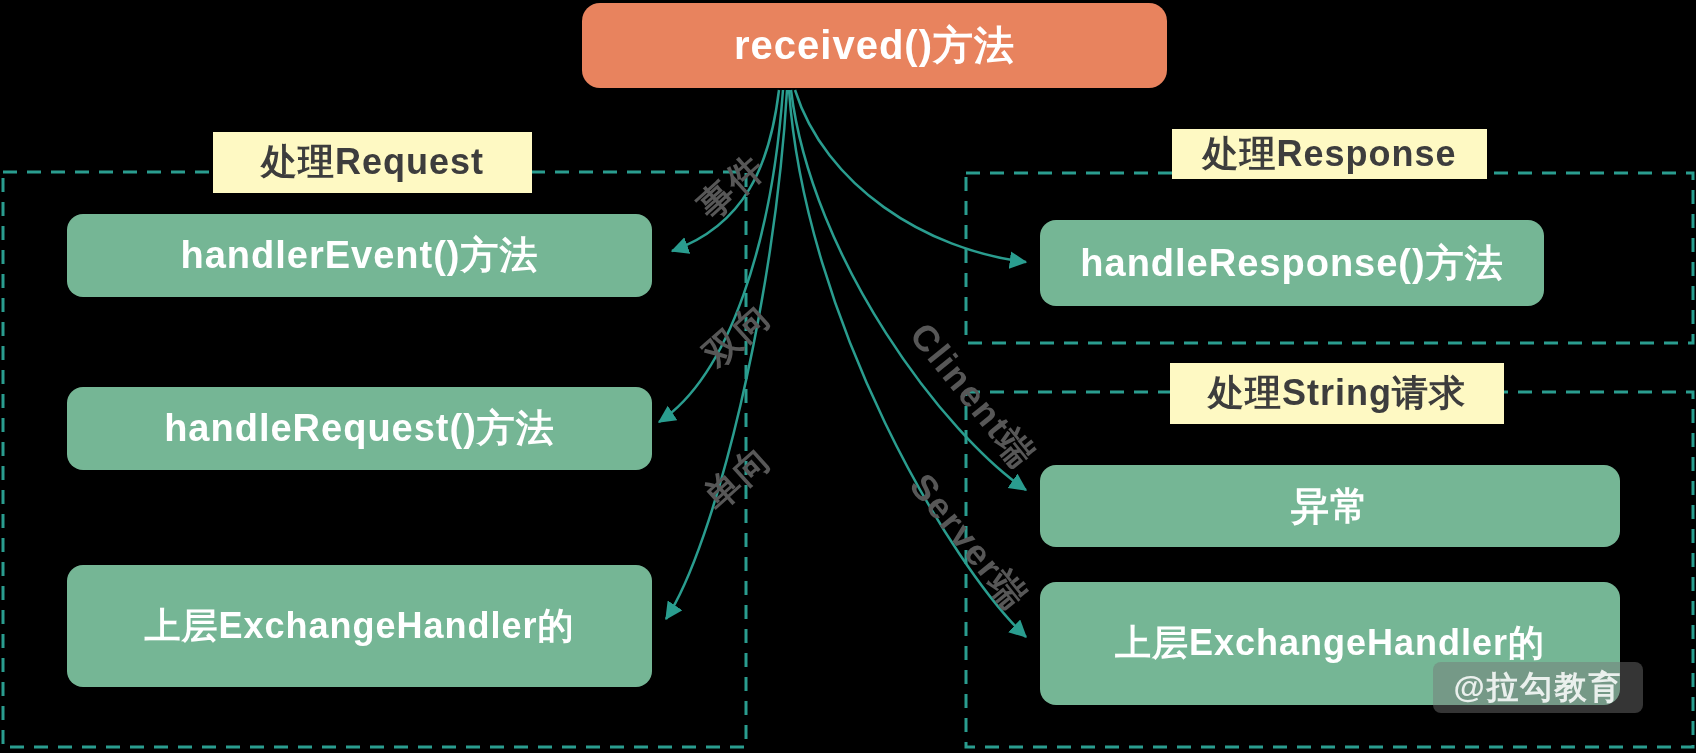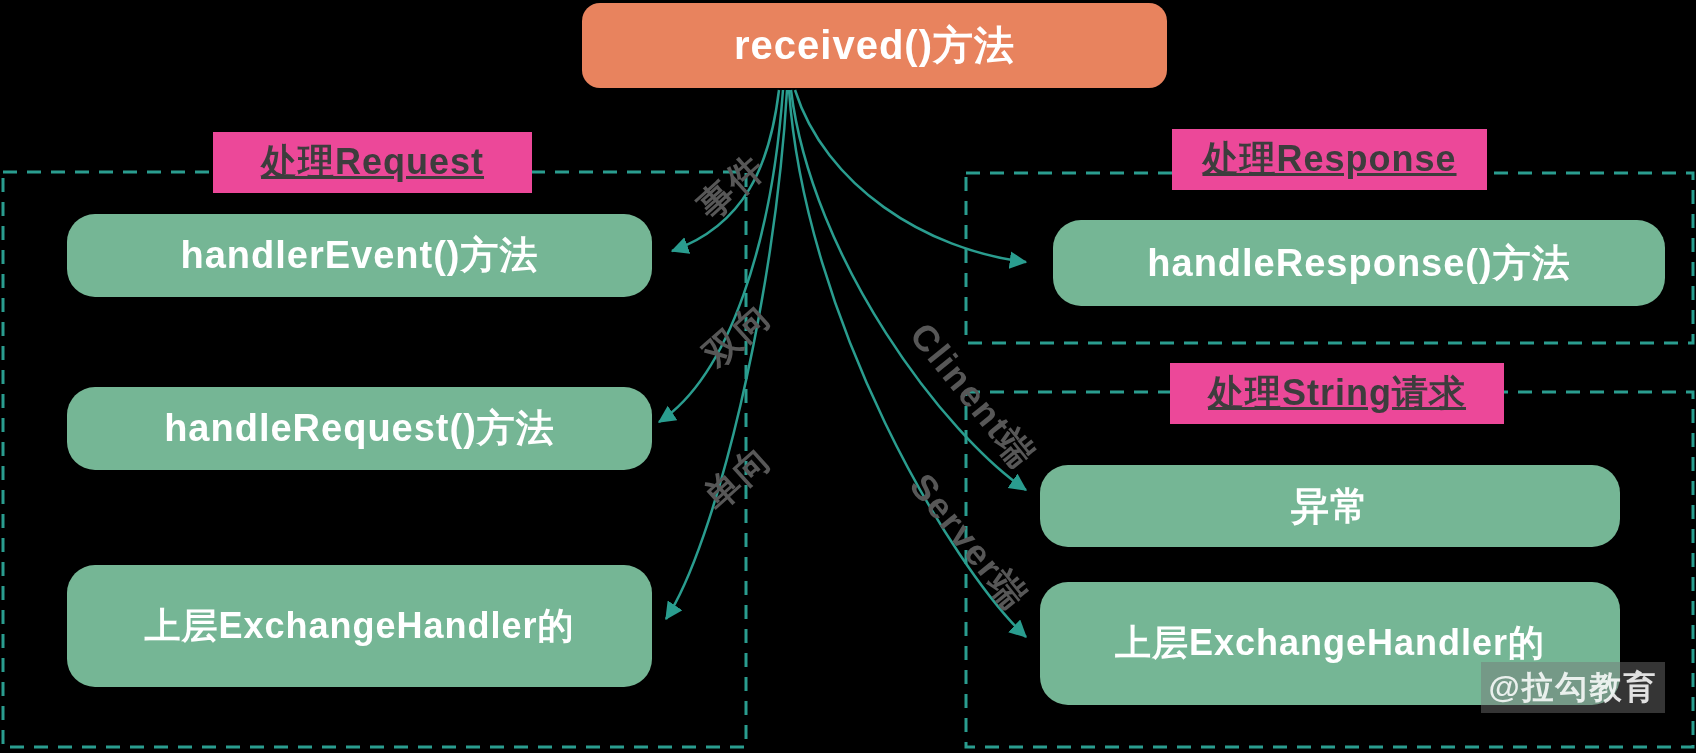--- a/index.html
+++ b/index.html
@@ -8,39 +8,39 @@
     font-family:"Liberation Sans","DejaVu Sans",sans-serif;
   }
   .stage *{box-sizing:border-box;}
   svg.layer{position:absolute;left:0;top:0;width:1696px;height:753px;}
   .root-box{
     position:absolute;left:557px;top:3px;width:585px;height:85px;
     background:#E8835E;border-radius:18px;color:#fff;font-weight:bold;font-size:40px;
     display:flex;align-items:center;justify-content:center;letter-spacing:1px;margin-left:25px;
   }
   .method-box{
-    position:absolute;background:#75B695;border-radius:28px;color:#fff;font-weight:bold;
+    position:absolute;background:#75B695;border-radius:16px;color:#fff;font-weight:bold;
     display:flex;flex-direction:column;align-items:center;justify-content:center;
     font-size:38px;text-align:center;line-height:1.18;letter-spacing:1px;
   }
   .group-label{
-    position:absolute;background:#ec4899;color:#3D3D3D;font-weight:600;font-size:36px;
-    display:flex;align-items:center;justify-content:center;letter-spacing:1px;text-decoration:underline;
+    position:absolute;background:#fef9c3;color:#3D3D3D;font-weight:600;font-size:36px;
+    display:flex;align-items:center;justify-content:center;letter-spacing:1px;
   }
   .edge-label{
     position:absolute;color:#575757;font-weight:bold;font-size:36px;white-space:nowrap;
     letter-spacing:2px;
   }
   .rot-l{transform:translate(-50%,-50%) rotate(-42deg);}
   .rot-r{transform:translate(-50%,-50%) rotate(51deg);}
   .watermark{
-    position:absolute;left:1433px;top:662px;width:184px;height:51px;border-radius:0;
+    position:absolute;left:1433px;top:662px;width:210px;height:51px;border-radius:8px;
     background:rgba(118,118,118,0.45);color:rgba(255,255,255,0.85);
     display:flex;align-items:center;justify-content:center;
-    font-size:32px;font-weight:bold;letter-spacing:2px;margin-left:48px;
+    font-size:32px;font-weight:bold;letter-spacing:2px;
   }
 </style>
 </head>
 <body>
 
 <div class="stage">
 
   <svg class="layer" viewBox="0 0 1696 753">
     <defs>
       <marker id="ah" markerWidth="8" markerHeight="8" refX="6.5" refY="3.5" orient="auto">
@@ -56,34 +56,34 @@
     <path d="M 783 90 C 772 240, 730 375, 659 422" fill="none" stroke="#2A9D8F" stroke-width="2.5" marker-end="url(#ah)"></path>
     <path d="M 787 90 C 775 300, 715 545, 666 619" fill="none" stroke="#2A9D8F" stroke-width="2.5" marker-end="url(#ah)"></path>
     <path d="M 795 90 C 825 185, 925 250, 1026 262" fill="none" stroke="#2A9D8F" stroke-width="2.5" marker-end="url(#ah)"></path>
     <path d="M 791 90 C 812 260, 945 435, 1026 490" fill="none" stroke="#2A9D8F" stroke-width="2.5" marker-end="url(#ah)"></path>
     <path d="M 789 90 C 805 320, 950 565, 1026 637" fill="none" stroke="#2A9D8F" stroke-width="2.5" marker-end="url(#ah)"></path>
   </svg>
 
   <div class="root-box">received()方法</div>
 
   <div class="group-label" style="left:213px;top:132px;width:319px;height:61px;">处理Request</div>
-  <div class="group-label" style="left:1172px;top:129px;width:315px;height:61px;">处理Response</div>
+  <div class="group-label" style="left:1172px;top:129px;width:315px;height:50px;">处理Response</div>
   <div class="group-label" style="left:1170px;top:363px;width:334px;height:61px;">处理String请求</div>
 
   <div class="method-box" style="left:67px;top:214px;width:585px;height:83px;">
     <span>handlerEvent()方法</span>
   </div>
   <div class="method-box" style="left:67px;top:387px;width:585px;height:83px;">
     <span>handleRequest()方法</span>
   </div>
   <div class="method-box" style="left:67px;top:565px;width:585px;height:122px;font-size:36px;">
     <span>上层ExchangeHandler的</span>
   </div>
 
-  <div class="method-box" style="left:1040px;top:220px;width:612px;height:86px;margin-left:13px;">
+  <div class="method-box" style="left:1040px;top:220px;width:504px;height:86px;">
     <span>handleResponse()方法</span>
   </div>
   <div class="method-box" style="left:1040px;top:465px;width:580px;height:82px;">
     <span>异常</span>
   </div>
   <div class="method-box" style="left:1040px;top:582px;width:580px;height:123px;font-size:36px;">
     <span>上层ExchangeHandler的</span>
   </div>
 
   <div class="edge-label rot-l" style="left:732px;top:187px;">事件</div>

